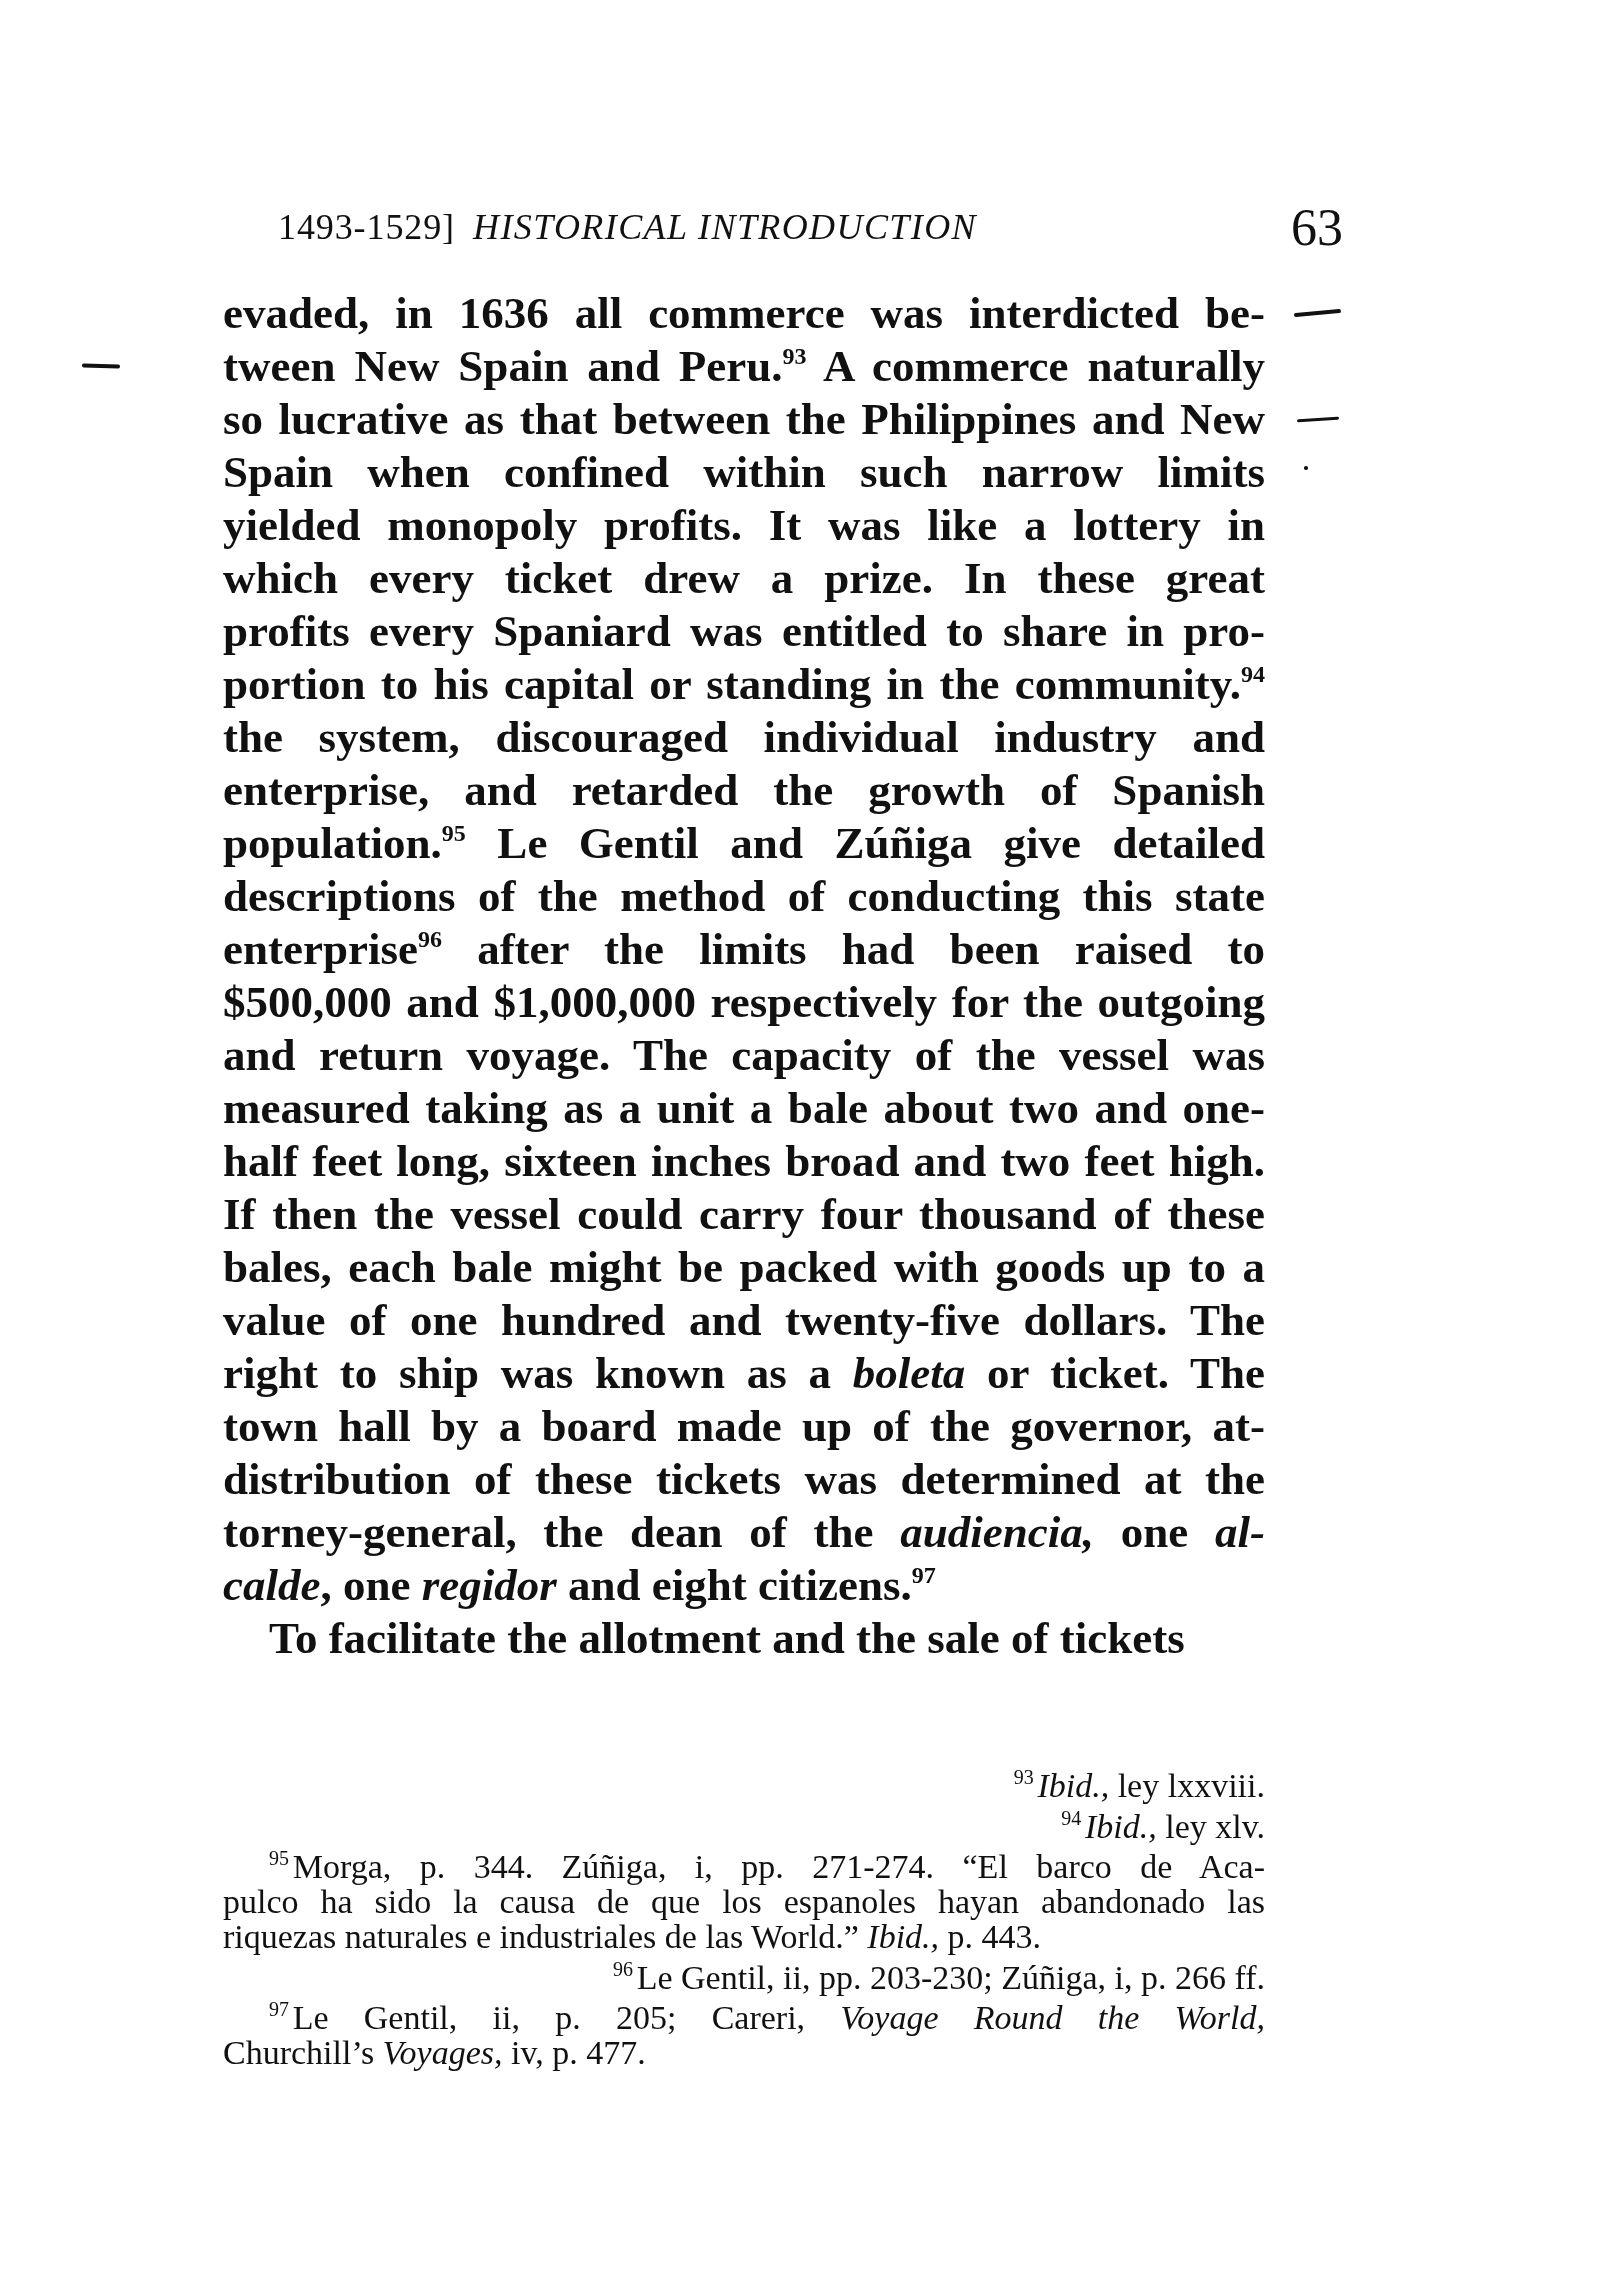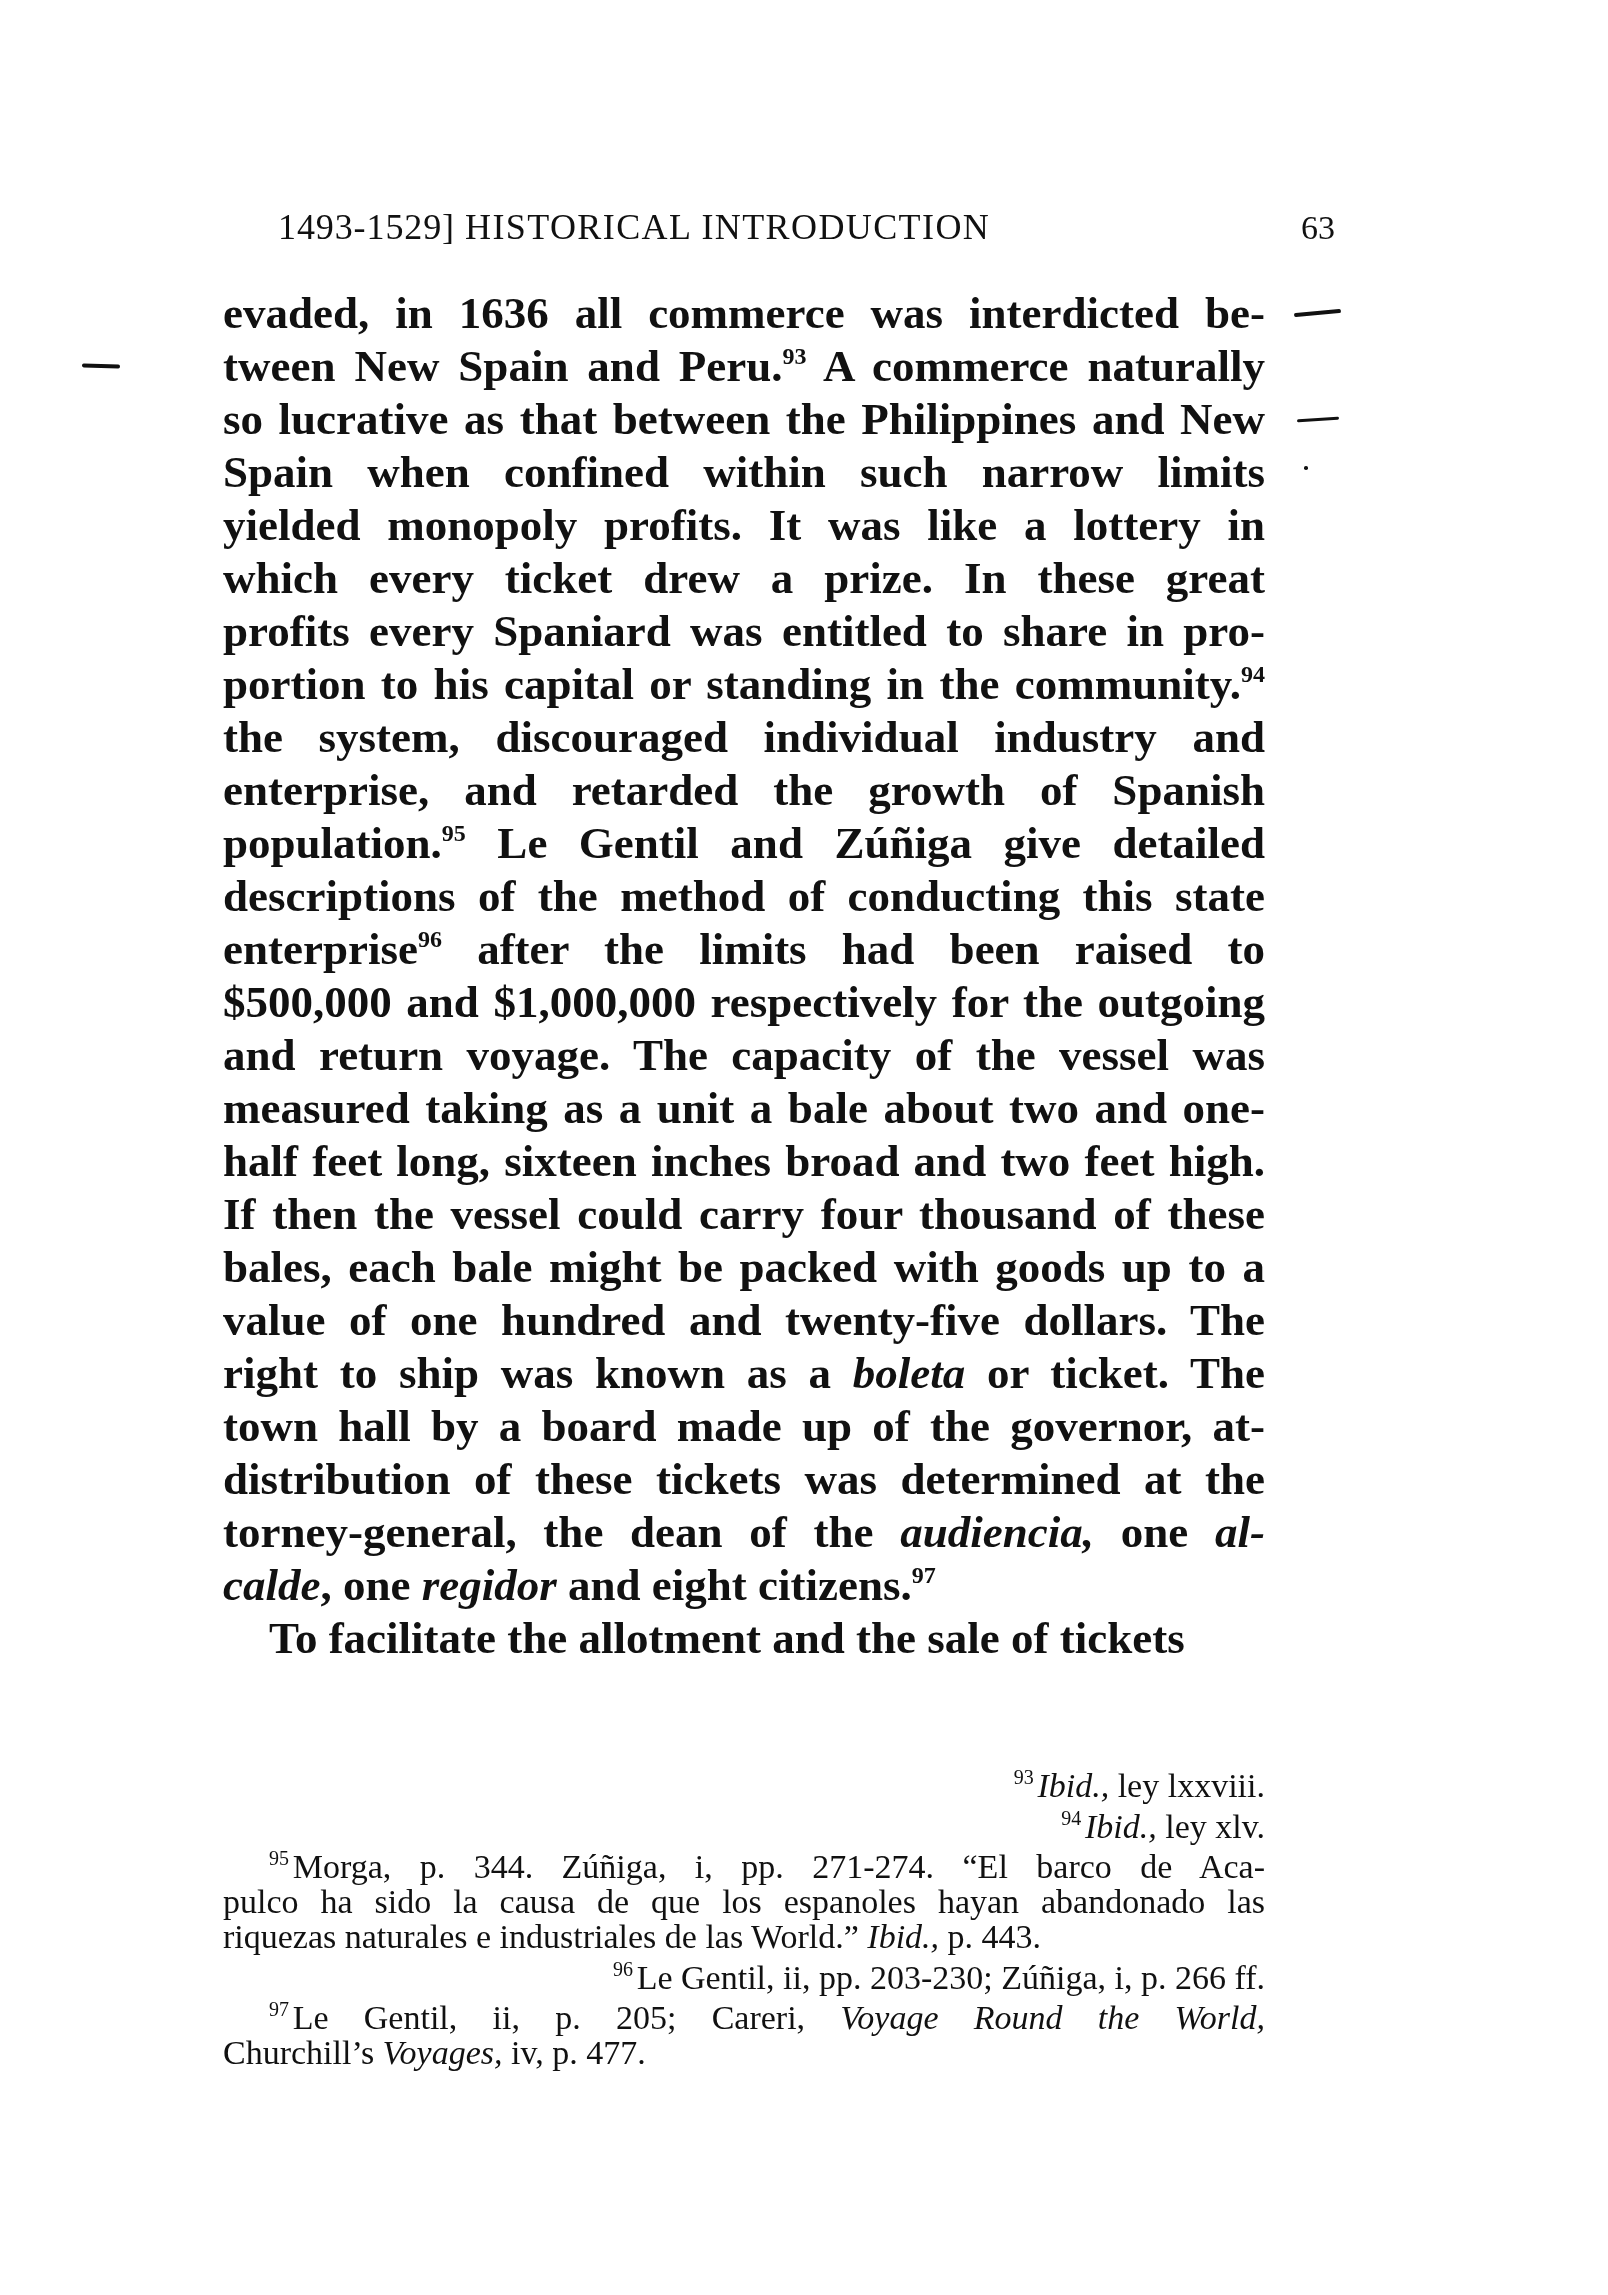--- a/index.html
+++ b/index.html
@@ -25,27 +25,28 @@
       line-height: 51px;
     }
     .running-head .years {
       position: absolute;
       left: 14px;
       letter-spacing: 0.9px;
       margin-left: 41px;
     }
     .running-head .title {
       position: absolute;
-      left: 242px;
+      left: 250px;
       letter-spacing: 1.4px;
+      font-style: italic;
     }
     .running-head .page-num {
       position: absolute;
-      right: 8px;
-      font-size: 34px;
+      right: 0;
+      font-size: 52px;
       text-align: center;
     }
     .body-text {
       position: absolute;
       top: 287px;
       left: 223px;
       width: 1042px;
       font-size: 45px;
       line-height: 53px;
       font-weight: bold;

